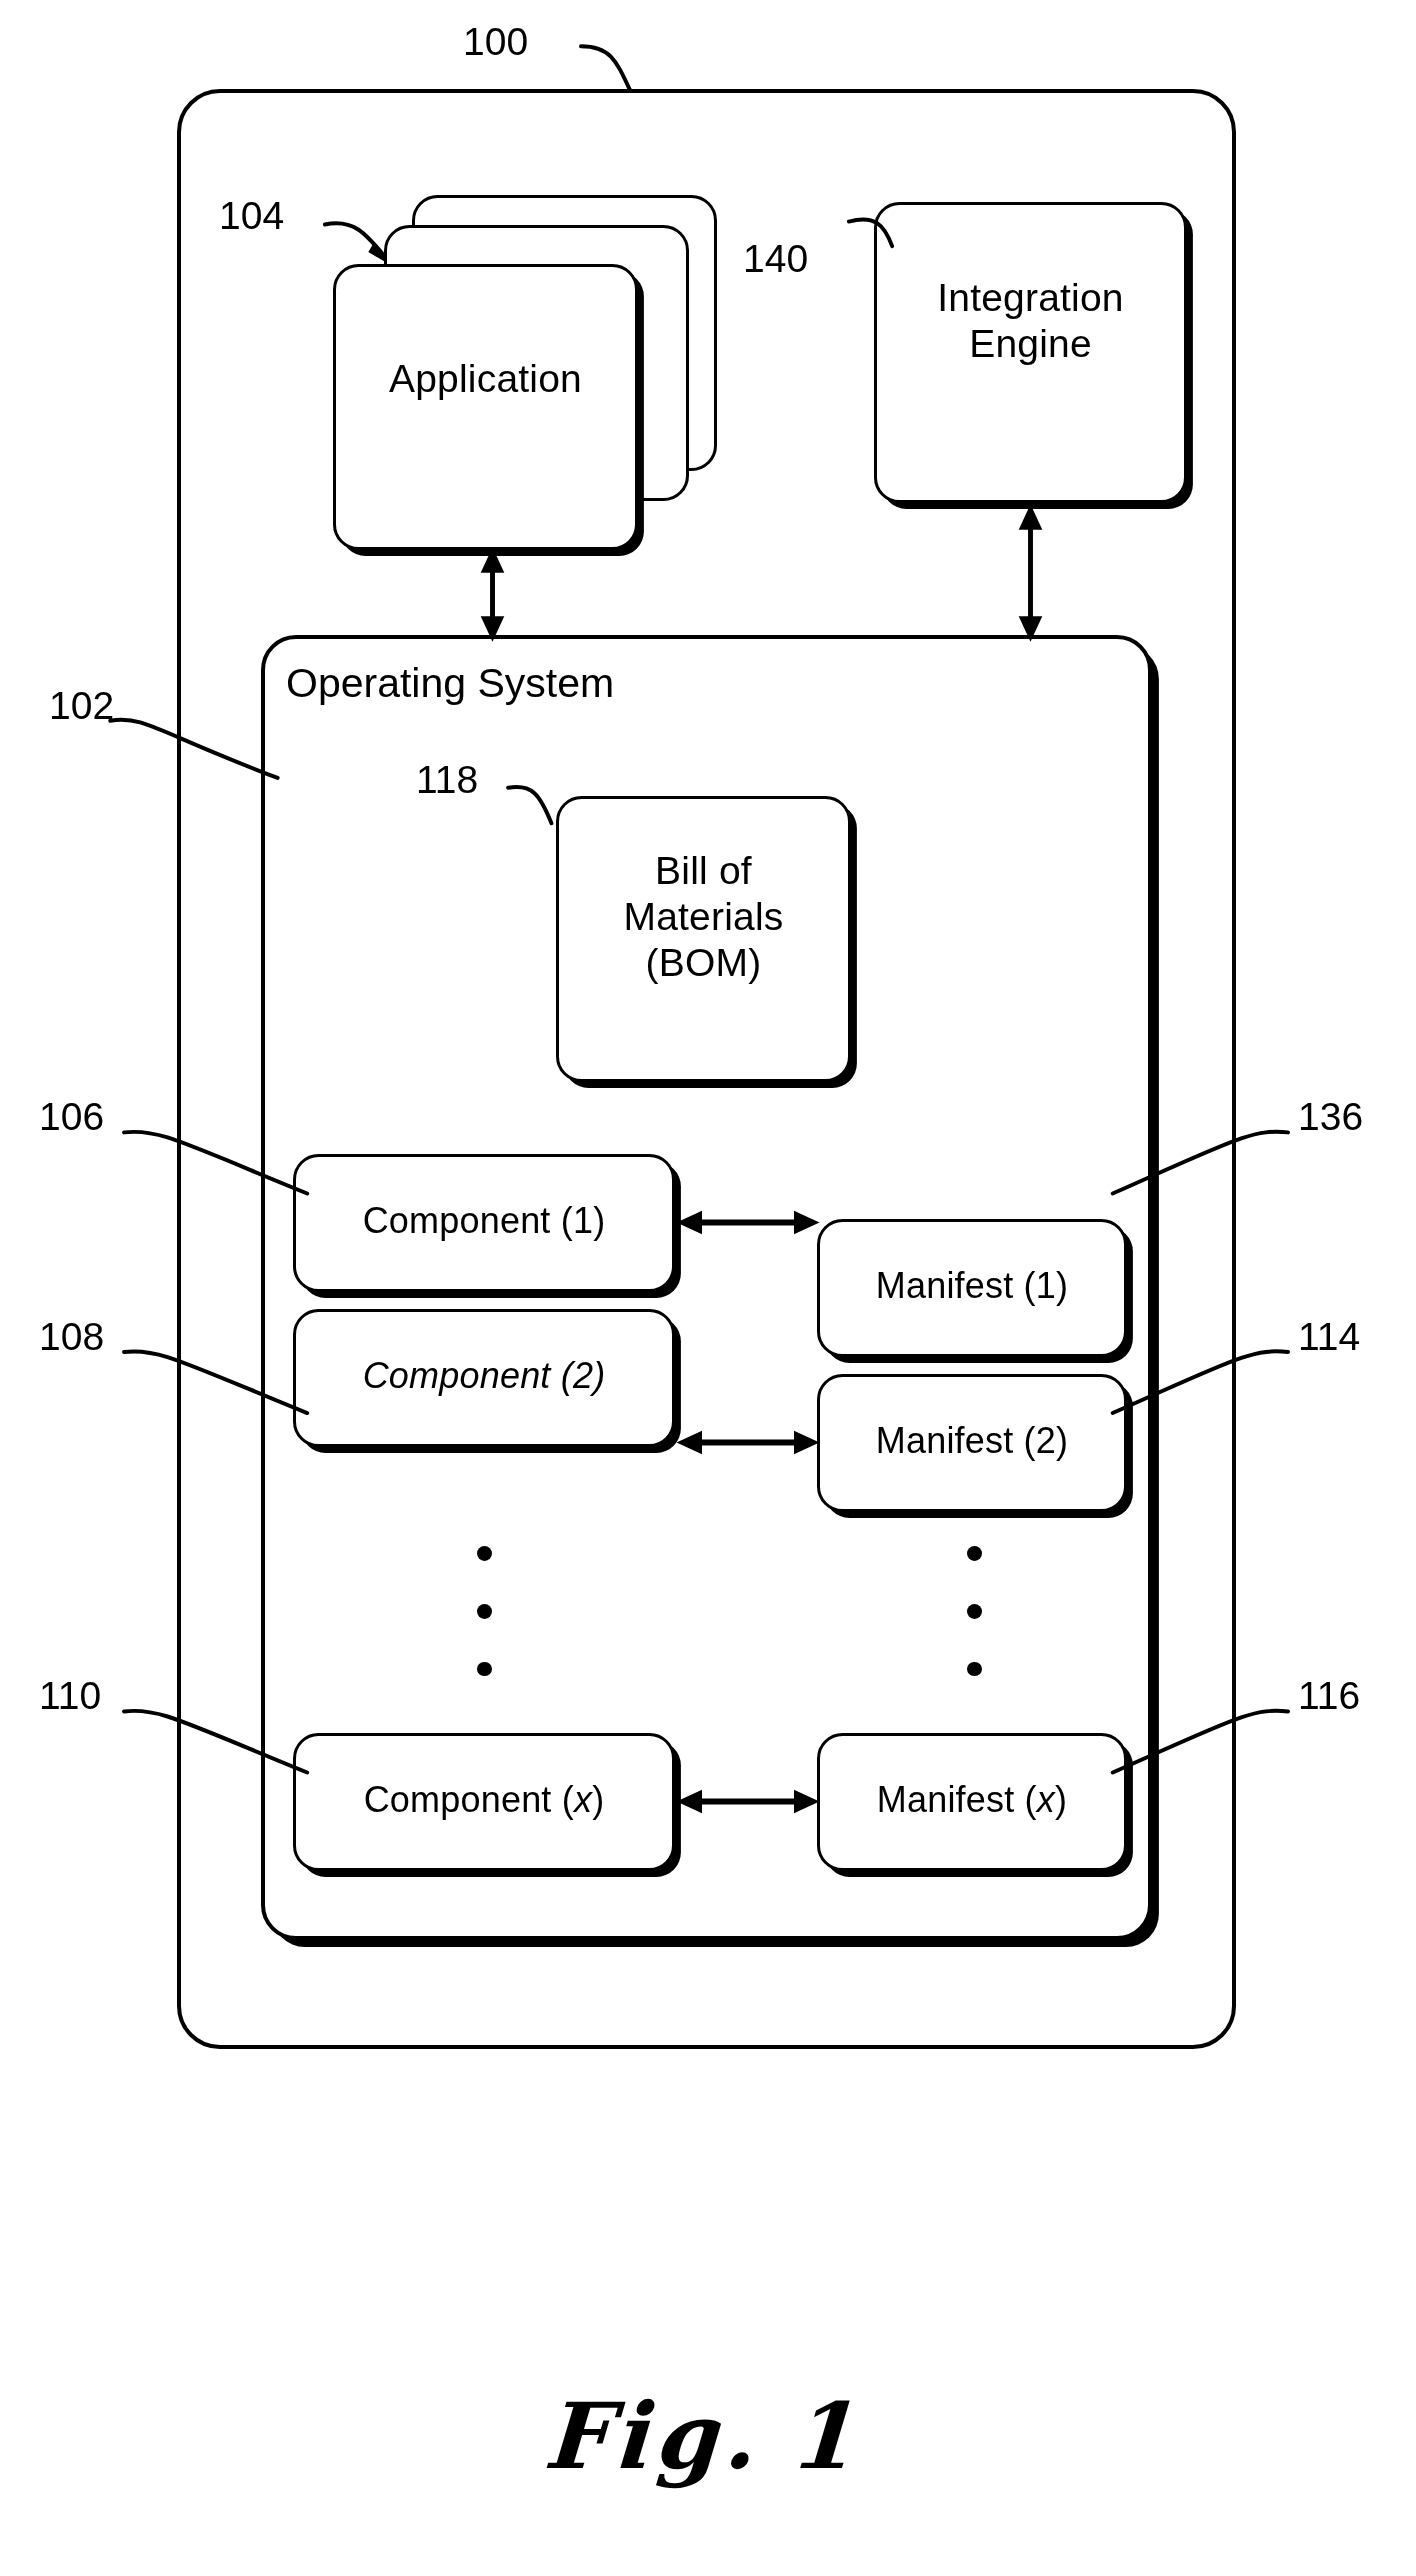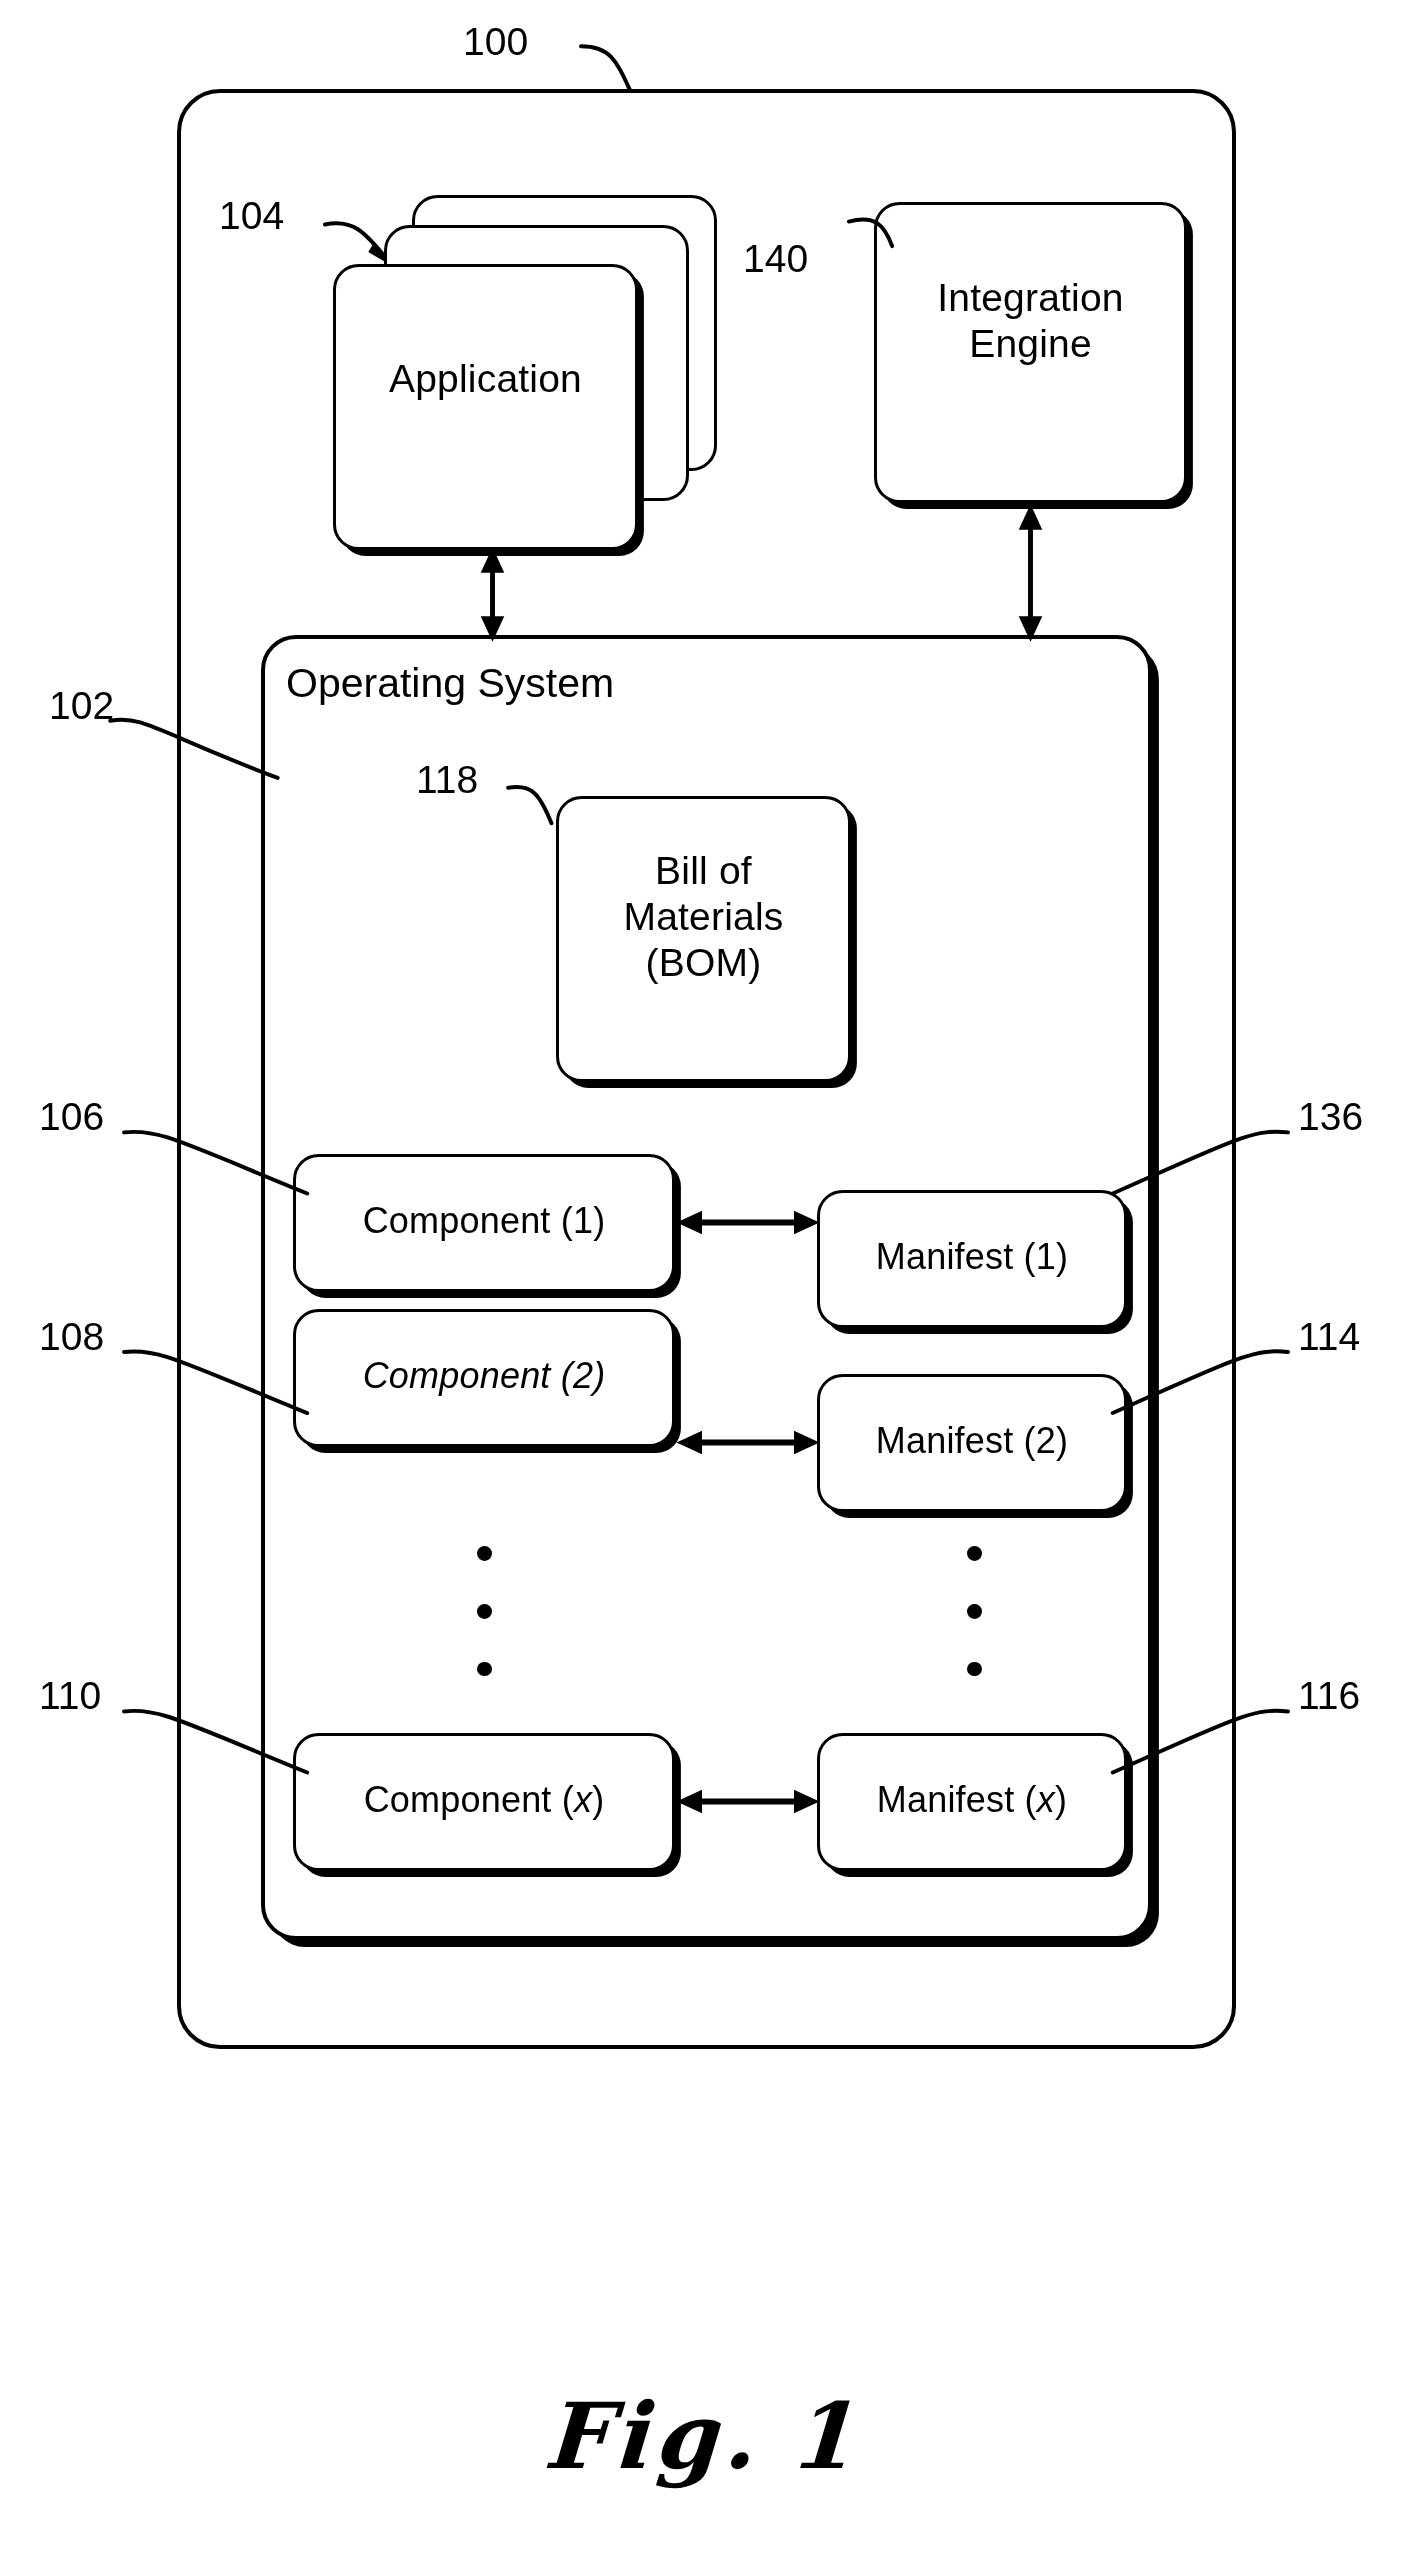--- a/index.html
+++ b/index.html
@@ -135,21 +135,21 @@
 
   .row-box .box-label {
     top: 50%;
     transform: translateY(-50%);
     margin-top: -2px;
     font-size: 36px;
   }
   .row-box .box-label i { font-style: italic; }
 
   #comp-1 { top: 1154px; }
-  #man-1  { top: 1190px; padding-left: 32px; }
+  #man-1  { top: 1219px; padding-left: 32px; }
   #comp-2 { top: 1309px; font-style: italic; }
   #man-2  { top: 1374px; }
   #comp-3 { top: 1733px; }
   #man-3  { top: 1733px; }
 
   
   .v-arrow, .h-arrow {
     position: absolute;
   }
   .v-arrow svg, .h-arrow svg { display: block; }

